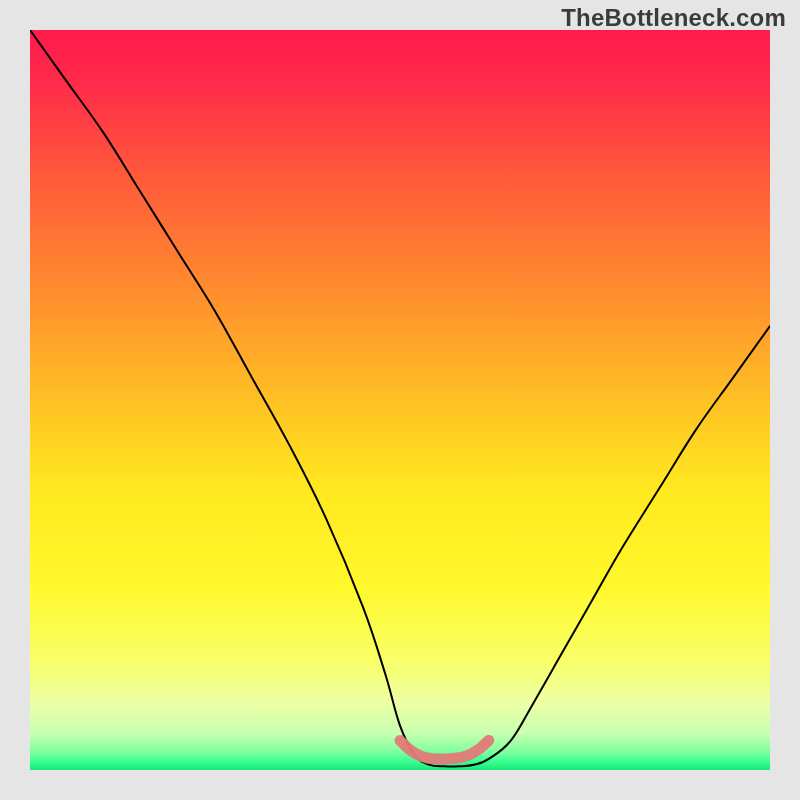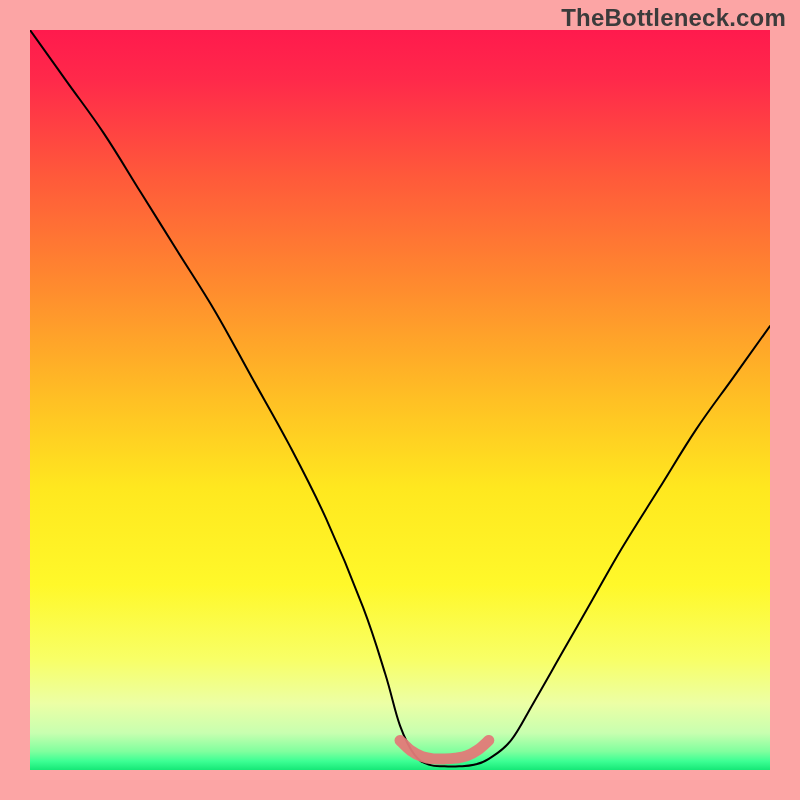--- a/index.html
+++ b/index.html
@@ -8,21 +8,21 @@
     width: 800px;
     height: 800px;
     background: #000;
     font-family: Arial, Helvetica, sans-serif;
     overflow: hidden;
   }
   .frame {
     position: relative;
     width: 800px;
     height: 800px;
-    background: #fca5a5;
+    background: #e5e5e5;
   }
   .watermark {
     position: absolute;
     top: 4px;
     right: 14px;
     color: #3b3b3b;
     font-size: 24px;
     font-weight: 600;
     letter-spacing: 0.2px;
     z-index: 10;

